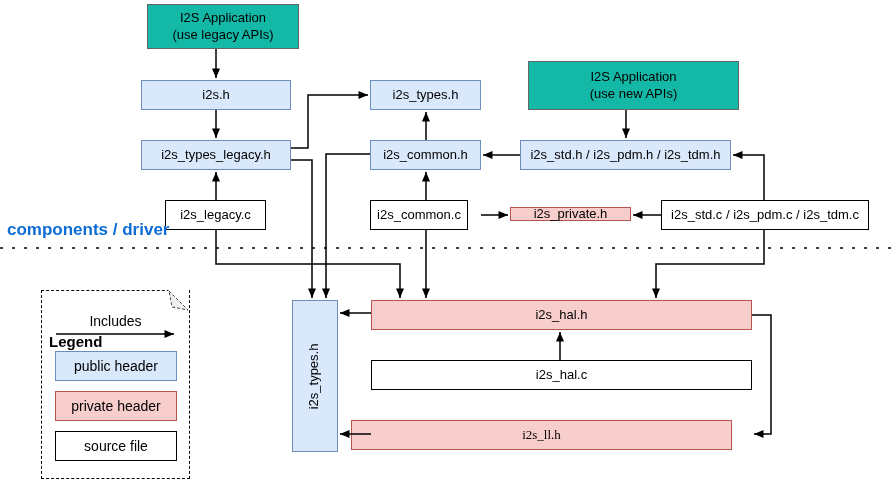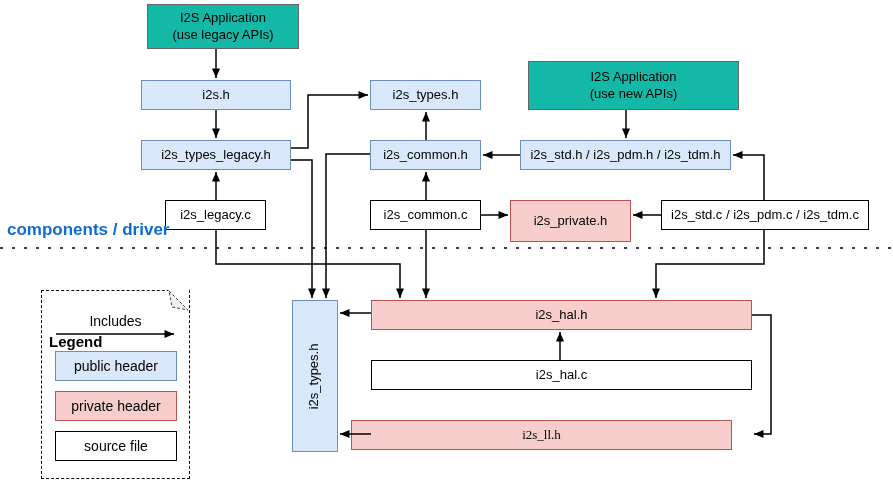--- a/index.html
+++ b/index.html
@@ -62,36 +62,36 @@
   </div>
 
   <div class="node public" style="left:370px; top:80px; width:111px; height:30px;">
     <span>i2s_types.h</span>
   </div>
 
   <div class="node public" style="left:370px; top:140px; width:111px; height:30px;">
     <span>i2s_common.h</span>
   </div>
 
-  <div class="node source" style="left:370px; top:200px; width:111px; height:30px;">
+  <div class="node source" style="left:370px; top:200px; width:98px; height:30px;">
     <span>i2s_common.c</span>
   </div>
 
   <div class="node app" style="left:520px; top:61px; width:211px; height:49px;">
     <div>
       <span>I2S Application</span><br>
       <span>(use new APIs)</span>
     </div>
   </div>
 
   <div class="node public" style="left:520px; top:140px; width:211px; height:30px;">
     <span>i2s_std.h / i2s_pdm.h / i2s_tdm.h</span>
   </div>
 
-  <div class="node private" style="left:510px; top:200px; width:121px; height:42px;">
+  <div class="node private" style="left:510px; top:207px; width:121px; height:14px;">
     <span>i2s_private.h</span>
   </div>
 
   <div class="node source" style="left:661px; top:200px; width:208px; height:30px;">
     <span>i2s_std.c / i2s_pdm.c / i2s_tdm.c</span>
   </div>
 
   <div class="section-label" style="left:7px; top:220px;">components / driver</div>
 
   <div class="node public vert" style="left:292px; top:300px; width:46px; height:152px;">

